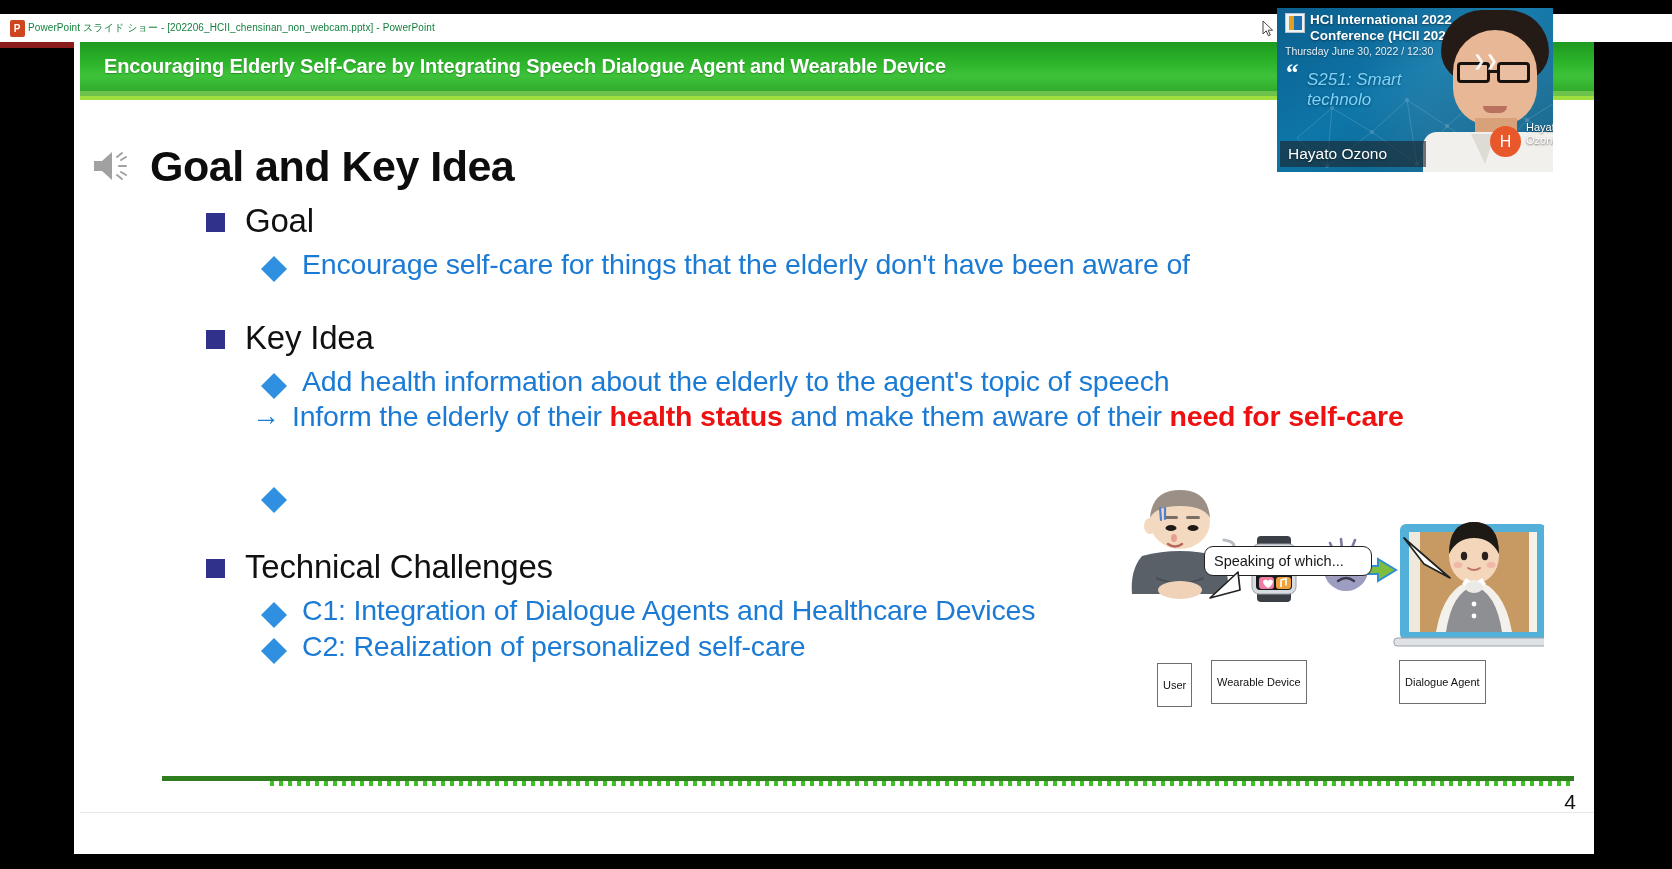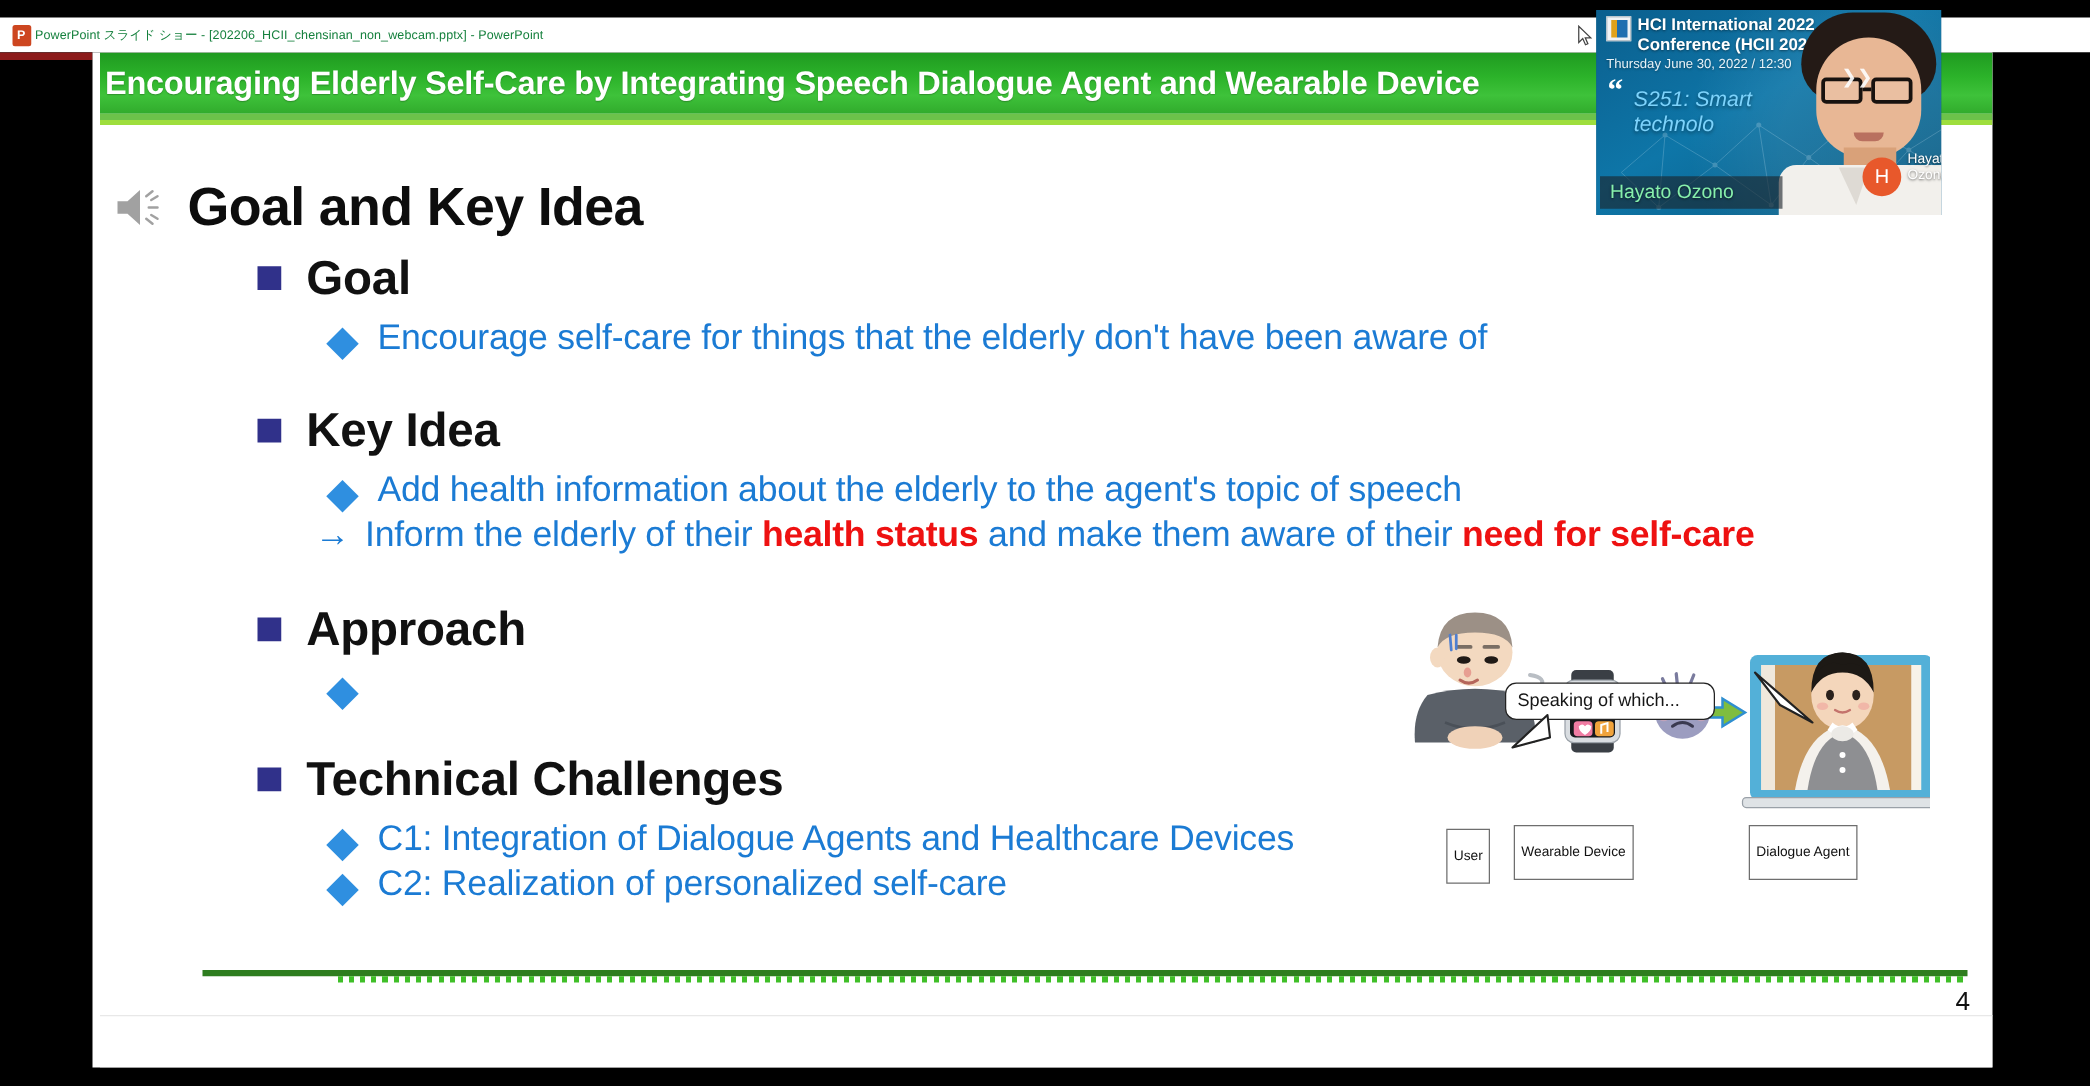--- a/index.html
+++ b/index.html
@@ -42,22 +42,22 @@
     overflow:hidden;
   }
 
   
   .green-band {
     position:absolute; left:6px; top:0px; width:1514px; height:49px;
     background:linear-gradient(to bottom,#1f9a20 0%,#2cb32a 40%,#3ec23a 70%,#31ab2c 100%);
     display:flex; align-items:center;
   }
   .green-band-title {
-    margin-left:4px;
-    color:#ffffff; font-size:26px; font-weight:bold;
+    margin-left:24px;
+    color:#ffffff; font-size:20px; font-weight:bold;
     letter-spacing:-0.2px; white-space:nowrap;
     text-shadow:0 1px 1px rgba(0,0,0,0.25);
   }
   .band-underline {
     position:absolute; left:6px; top:49px; width:1514px; height:5px;
     background:#6cc24a;
   }
   .band-underline2 {
     position:absolute; left:6px; top:54px; width:1514px; height:4px;
     background:#9ede3d;
@@ -75,23 +75,22 @@
     font-family:"Liberation Sans", sans-serif;
   }
 
   
   .body { position:absolute; left:0; top:160px; width:1520px; }
   .lvl1 { display:flex; align-items:flex-start; margin-left:132px; }
   .sq {
     width:19px; height:19px; background:#30318a; margin-top:11px; flex:0 0 auto;
   }
   .lvl1 .txt {
-    margin-left:20px; font-size:38px; color:#111; letter-spacing:-0.2px;
+    margin-left:20px; font-size:33px; color:#111; letter-spacing:-0.2px;
     line-height:1.15;
-    font-weight:bold;
   }
   .lvl2 { display:flex; align-items:flex-start; margin-left:190px; }
   .dia {
     width:20px; height:20px; background:#2f8fe0; margin-top:11px; flex:0 0 auto;
     transform:rotate(45deg) scale(0.92);
   }
   .lvl2 .txt {
     margin-left:18px; font-size:28.5px; color:#1b7bd4; letter-spacing:-0.2px;
     line-height:1.15; white-space:nowrap;
   }
@@ -237,21 +236,21 @@
   .p-tie {
     position:absolute; left:148px; top:120px; width:40px; height:52px;
     background:#7a1f2a; transform:rotate(9deg); border-radius:6px;
   }
   .cam-namebar {
     position:absolute; left:3px; top:133px; width:146px; height:26px;
     background:rgba(28,36,42,0.62);
     display:flex; align-items:center;
   }
   .cam-name {
-    margin-left:8px; color:#86efac; font-size:15.5px;
+    margin-left:8px; color:#ffffff; font-size:15.5px;
     text-shadow:0 1px 2px rgba(0,0,0,0.6);
   }
   .cam-avatar {
     position:absolute; left:213px; top:118px; width:31px; height:31px;
     border-radius:50%; background:#e8582b; color:#fff;
     display:flex; align-items:center; justify-content:center;
     font-size:16px; font-weight:normal;
   }
   .cam-avatar-label {
     position:absolute; left:249px; top:113px;
@@ -332,24 +331,20 @@
         <div class="txt">Add health information about the elderly to the agent's topic of speech</div>
       </div>
       <div class="gap-xs"></div>
       <div class="arrowline">
         <div class="arrowglyph">→</div>
         <div class="txt"><span>Inform the elderly of their </span><b>health status</b><span> and make them aware of their </span><b>need for self-care</b></div>
       </div>
 
       <div class="gap-lg"></div>
 
-      <div class="lvl1">
-        <div class="sq"></div>
-        <div class="txt">Approach</div>
-      </div>
       <div class="gap-sm"></div>
       <div class="lvl2">
         <div class="dia"></div>
       </div>
 
       <div class="gap-lg"></div>
 
       <div class="lvl1">
         <div class="sq"></div>
         <div class="txt">Technical Challenges</div>

